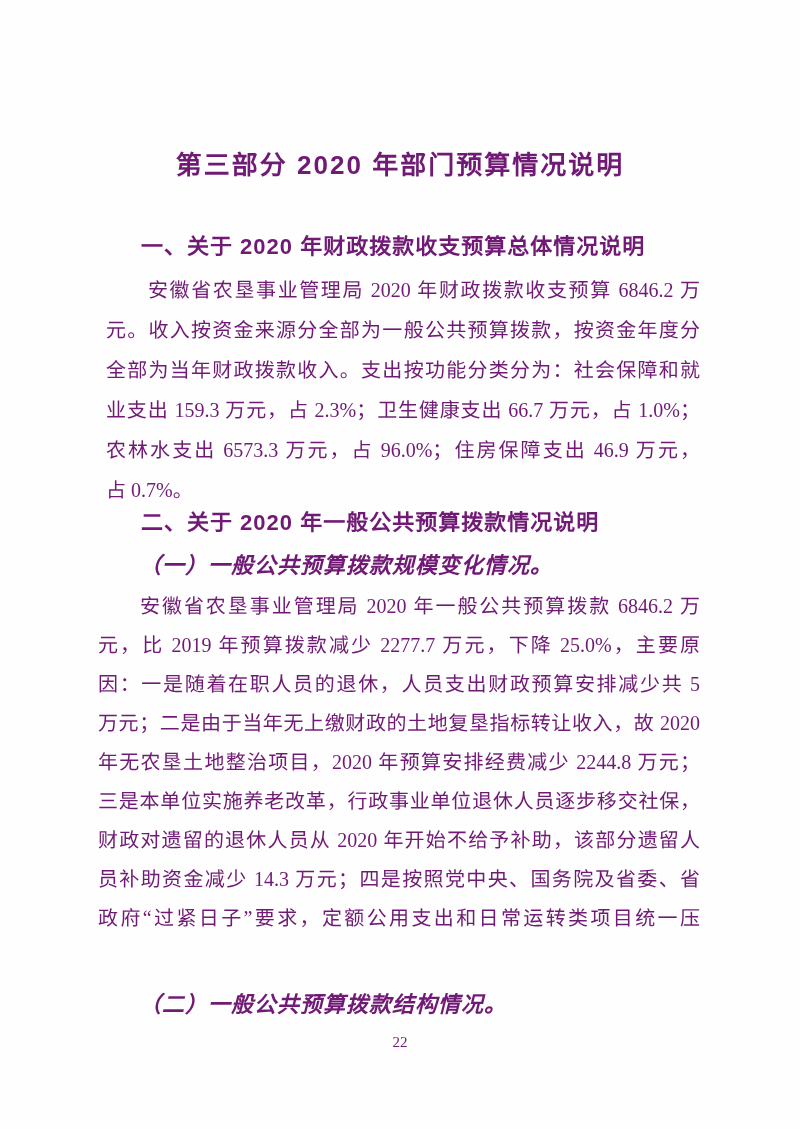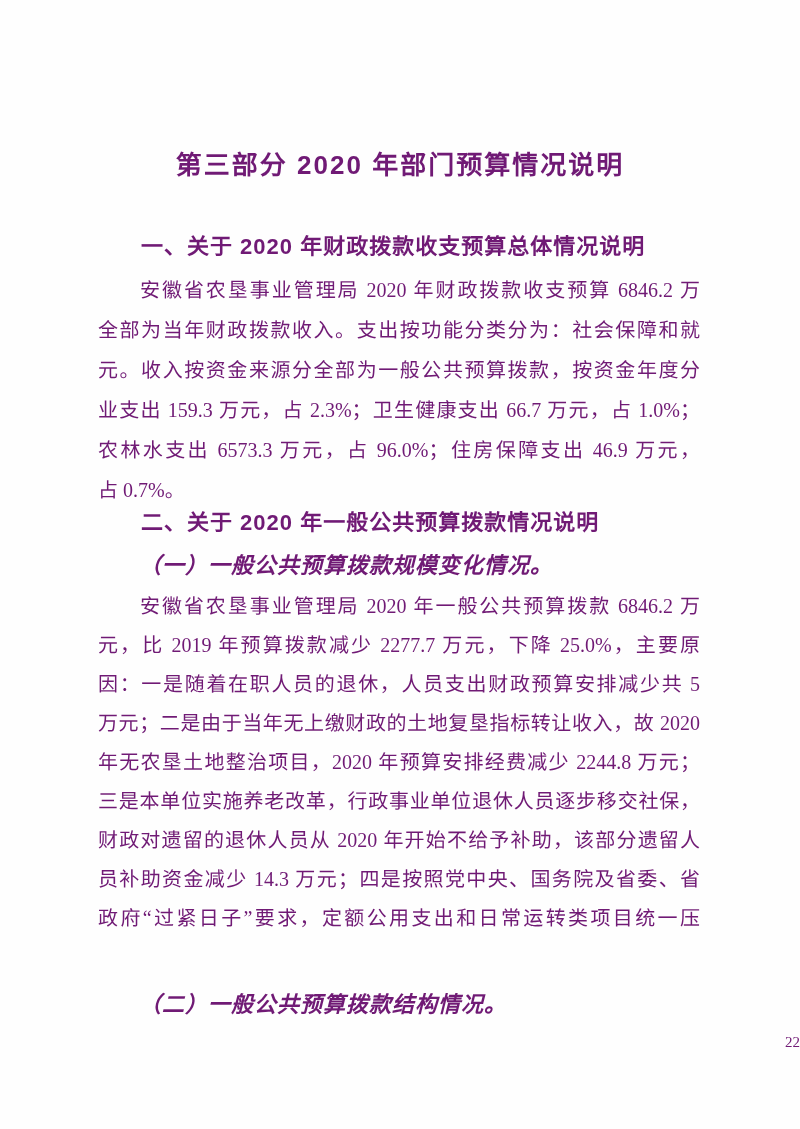--- a/index.html
+++ b/index.html
@@ -53,56 +53,56 @@
   .sub-1 { top: 551px; }
   .sub-2 { top: 990px; }
   .para {
     position: absolute;
     left: 98px;
     width: 602px;
     font-size: 20px;
   }
   .para-1 { top: 270px; }
   .para-2 { top: 587px; }
-  .para-1 .line { height: 40px; line-height: 40px; }
+  .para-1 .line { height: 40px; line-height: 40px; margin-left: 8px; }
   .para-2 .line { height: 39px; line-height: 39px; }
   .line {
     text-align: justify;
     text-align-last: justify;
     overflow: hidden;
     white-space: nowrap;
   }
   .line.indent { text-indent: 42px; }
   .line.short {
     text-align: left;
     text-align-last: left;
   }
   .page-number {
     position: absolute;
     top: 1032px;
     left: 0;
     width: 800px;
-    text-align: right;
+    text-align: center;
     font-size: 15px;
     line-height: 20px;
   }
 </style>
 </head>
 <body>
 
 <div class="page">
 
   <div class="doc-title">第三部分 2020 年部门预算情况说明</div>
 
   <div class="section-heading heading-1">一、关于 2020 年财政拨款收支预算总体情况说明</div>
 
   <div class="para para-1">
     <div class="line indent">安徽省农垦事业管理局 2020 年财政拨款收支预算 6846.2 万</div>
+    <div class="line">元。收入按资金来源分全部为一般公共预算拨款，按资金年度分</div>
     <div class="line">全部为当年财政拨款收入。支出按功能分类分为：社会保障和就</div>
-    <div class="line">元。收入按资金来源分全部为一般公共预算拨款，按资金年度分</div>
     <div class="line">业支出 159.3 万元，占 2.3%；卫生健康支出 66.7 万元，占 1.0%；</div>
     <div class="line">农林水支出 6573.3 万元，占 96.0%；住房保障支出 46.9 万元，</div>
     <div class="line short">占 0.7%。</div>
   </div>
 
   <div class="section-heading heading-2">二、关于 2020 年一般公共预算拨款情况说明</div>
 
   <div class="sub-heading sub-1">（一）一般公共预算拨款规模变化情况。</div>
 
   <div class="para para-2">

